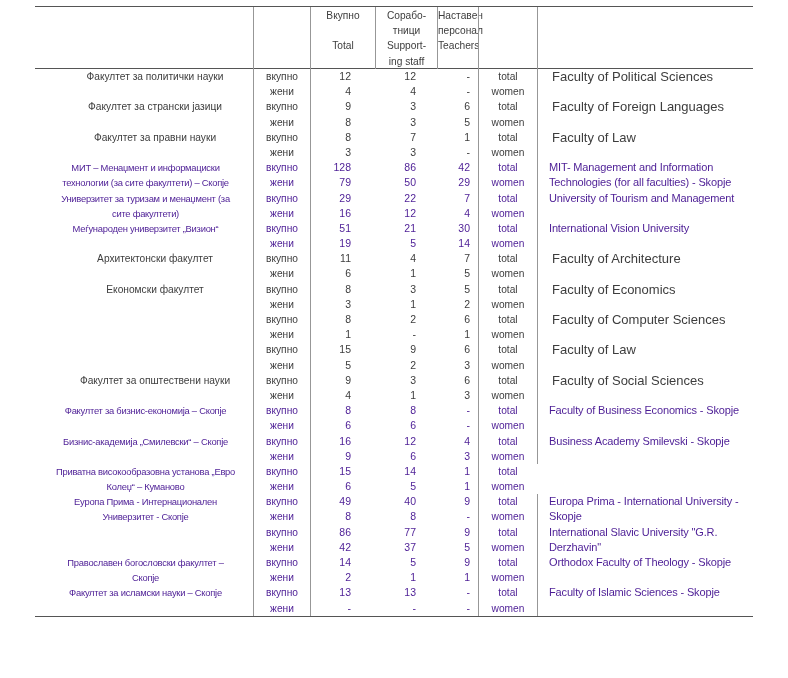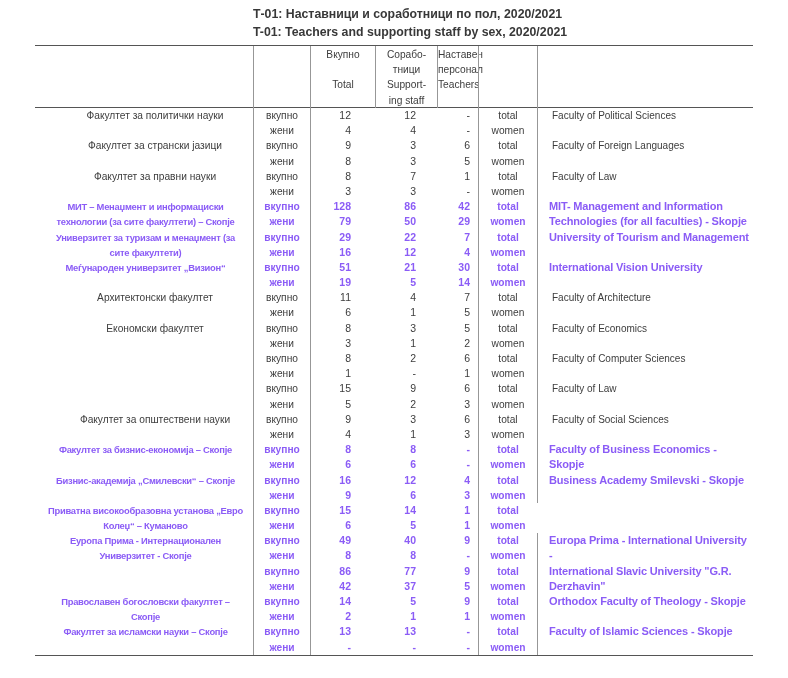--- a/index.html
+++ b/index.html
@@ -21,34 +21,30 @@
   .name{grid-area:1/1/3/2;padding-left:3px;font-size:10.2px;line-height:15.2px;white-space:pre-line;overflow:hidden;text-align:center;}
   .rowpair:not(.bold) .name{padding-left:22px;}
   .l1{grid-row:1;}
   .l2{grid-row:2;}
   .lab1{grid-column:2;text-align:center;font-size:10.2px;line-height:15.2px;}
   .num{text-align:right;font-size:10.5px;line-height:15.2px;}
   .ctot{grid-column:3;padding-right:24px;}
   .ctea{grid-column:4;padding-right:21px;}
   .csup{grid-column:5;padding-right:8px;}
   .lab2{grid-column:6;text-align:center;font-size:10.2px;line-height:15.2px;}
-  .en{grid-area:1/7/3/8;padding-left:4px;font-size:10px;line-height:15.2px;white-space:pre-line;overflow:hidden;}
+  .en{grid-area:1/7/3/8;padding-left:4px;font-size:13px;line-height:15.2px;white-space:pre-line;overflow:hidden;}
   .rowpair:not(.bold) .en{padding-left:14px;}
-  .bold{font-weight:bold;color:#8b5cf6;}
+  .bold{font-weight:normal;color:#4c1d95;}
   .bold .name{font-size:9.4px;letter-spacing:-0.25px;}
   .bold .en{font-size:11px;letter-spacing:-0.15px;padding-left:11px;}
 </style>
 </head>
 <body>
 
 <div class="page">
-  <div class="titles">
-    <div class="title">Т-01: Наставници и соработници по пол, 2020/2021</div>
-    <div class="title">T-01: Teachers and supporting staff by sex, 2020/2021</div>
-  </div>
 
   <div class="tbl">
     <div class="thead">
       <div class="h"></div>
       <div class="h bl"></div>
       <div class="h bl">
         <span class="hmk">Вкупно</span>
         <span class="hen">Total</span>
       </div>
       <div class="h bl">

